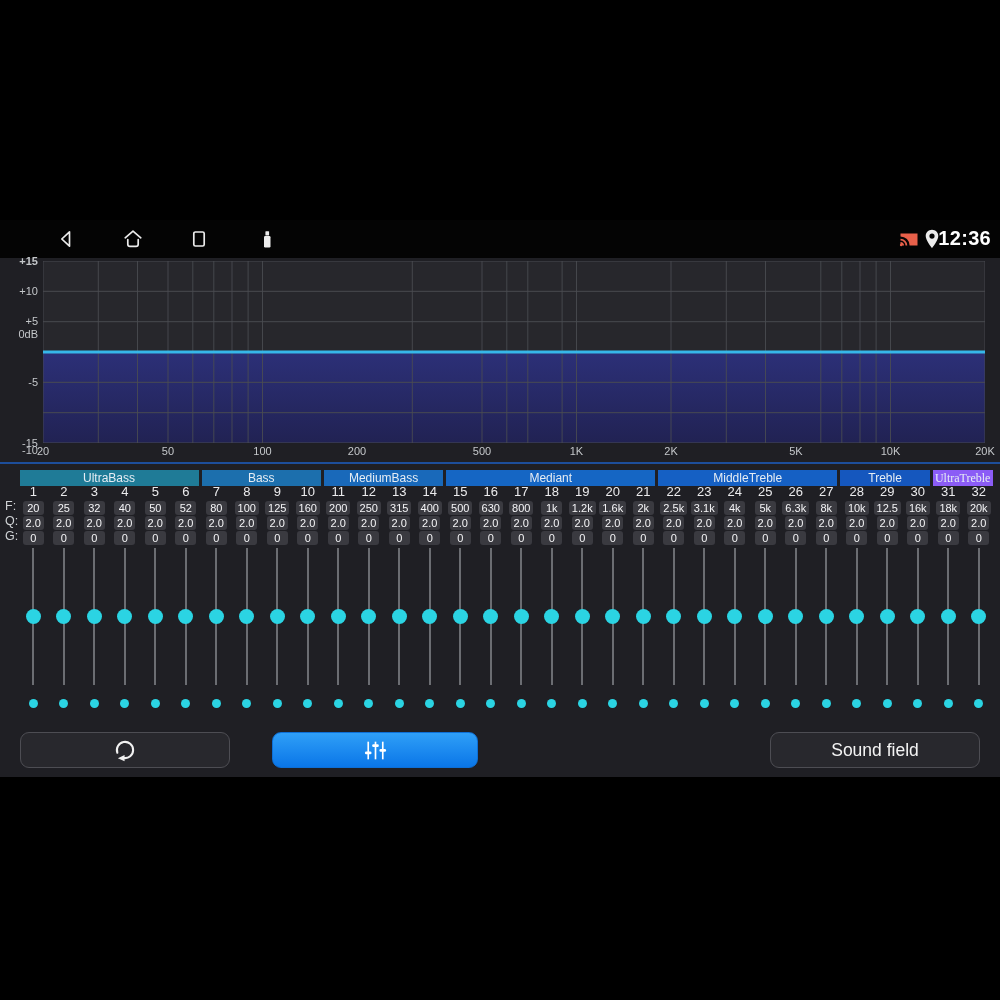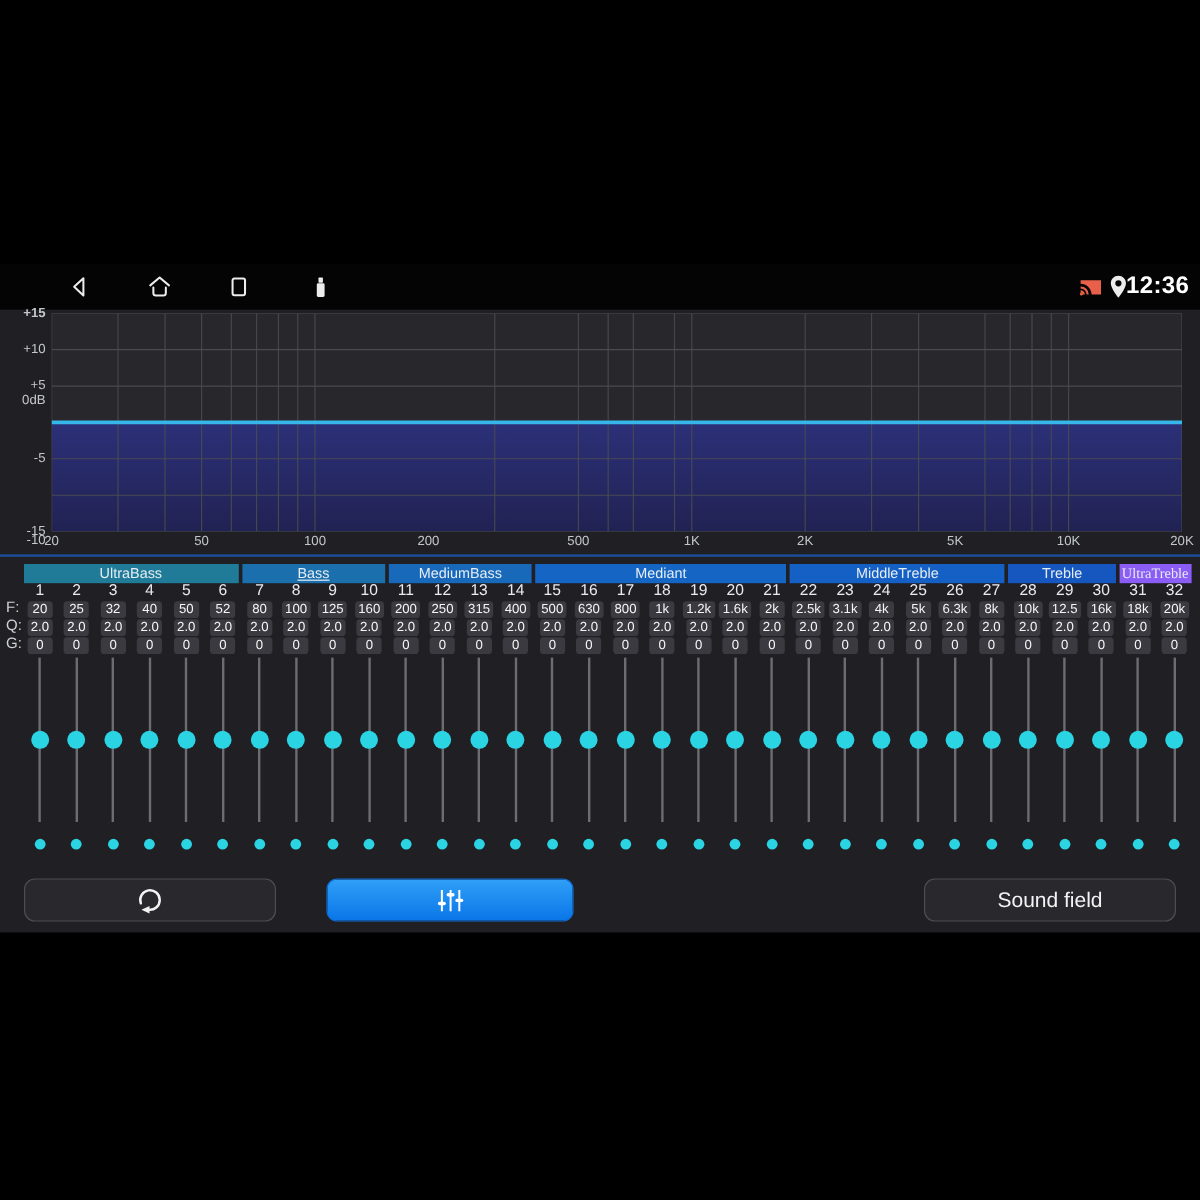--- a/index.html
+++ b/index.html
@@ -130,21 +130,21 @@
           <line x1="0" y1="30.3" x2="942" y2="30.3" stroke="#4b4d52" stroke-width="1" opacity="0.95"></line>
           <line x1="0" y1="60.7" x2="942" y2="60.7" stroke="#4b4d52" stroke-width="1" opacity="0.95"></line>
           <line x1="0" y1="121.3" x2="942" y2="121.3" stroke="#4b4d52" stroke-width="1" opacity="0.95"></line>
           <line x1="0" y1="151.7" x2="942" y2="151.7" stroke="#4b4d52" stroke-width="1" opacity="0.95"></line>
           <line x1="0" y1="182.0" x2="942" y2="182.0" stroke="#4b4d52" stroke-width="1" opacity="0.95"></line>
           <line x1="0" y1="91" x2="942" y2="91" stroke="#36b7e9" stroke-width="3"></line>
         </svg></div>
     <div class="divider"></div>
     <div class="groups" id="groups">
         <div class="group" style="flex-grow: 6; flex-basis: 0px; background: rgb(31, 123, 151);">UltraBass</div>
-        <div class="group" style="flex-grow: 4; flex-basis: 0px; background: rgb(28, 111, 173); text-decoration: underline;">Bass</div>
+        <div class="group" style="flex-grow: 4; flex-basis: 0px; background: rgb(28, 111, 173);">Bass</div>
         <div class="group" style="flex-grow: 4; flex-basis: 0px; background: rgb(25, 105, 186);">MediumBass</div>
         <div class="group" style="flex-grow: 7; flex-basis: 0px; background: rgb(21, 102, 196);">Mediant</div>
         <div class="group" style="flex-grow: 6; flex-basis: 0px; background: rgb(21, 96, 196);">MiddleTreble</div>
         <div class="group" style="flex-grow: 3; flex-basis: 0px; background: rgb(21, 87, 190);">Treble</div>
         <div class="group" style="flex-grow: 2; flex-basis: 0px; background: #8b5cf6; font-family: Liberation Serif, serif;">UltraTreble</div>
       </div>
 
     <div class="bandrow numbers" id="numbers">
         <div class="cell numcell">1</div>
         <div class="cell numcell">2</div>

